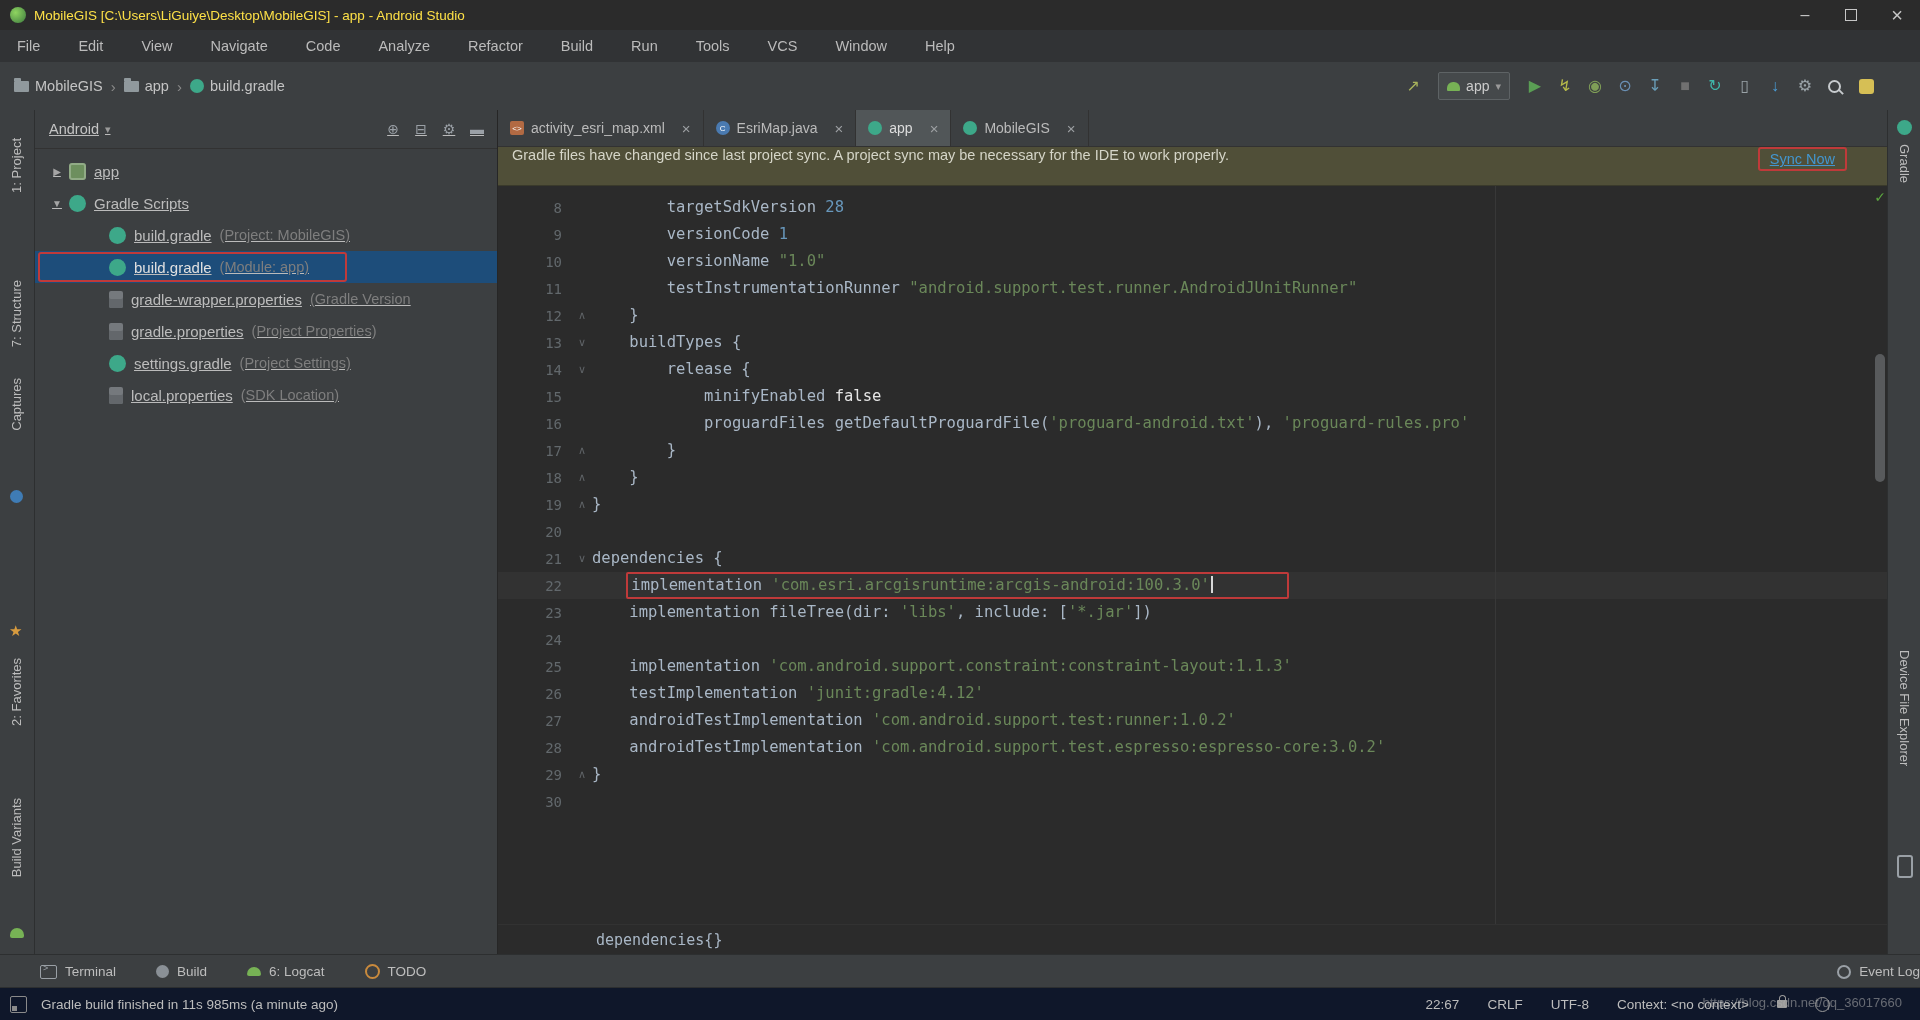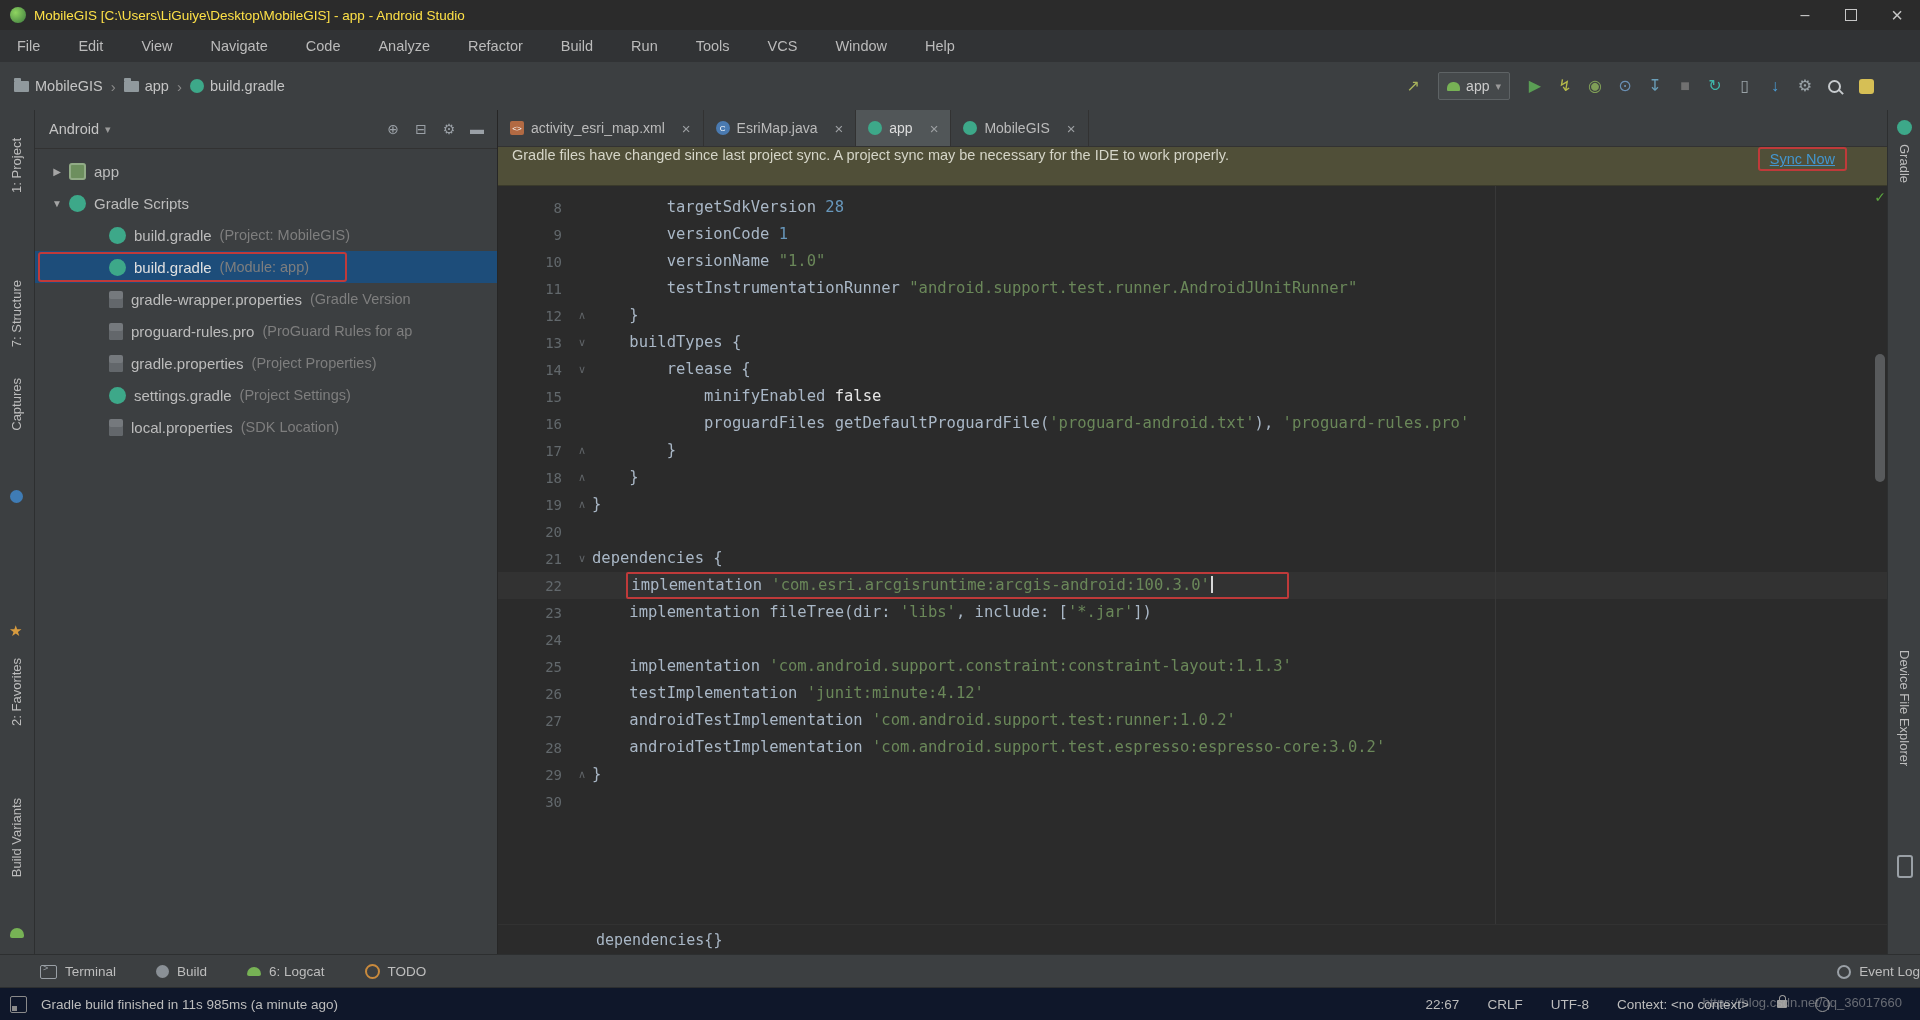--- a/index.html
+++ b/index.html
@@ -40,21 +40,21 @@
   .stripeR{width:32px;border-left:1px solid #2d2f30;}
   .vl{position:absolute;left:9px;writing-mode:vertical-rl;font-size:13px;color:#bdbdbd;white-space:nowrap;}
   .vll{transform:rotate(180deg);}
   .sic{position:absolute;left:10px;}
   .captures-dot{width:13px;height:13px;border-radius:50%;background:#3f7cb5;}
   .star{color:#d79b3f;font-size:15px;left:9px;}
   .robot{width:14px;height:10px;background:#77b255;border-radius:7px 7px 2px 2px;}
   .gradcirc{width:15px;height:15px;border-radius:50%;background:#3da889;left:9px;}
   .phone{width:12px;height:19px;border:2px solid #9aa0a6;border-radius:3px;left:9px;}
   
-  .project{width:462px;background:#3c3f41;border-right:1px solid #262626;display:flex;flex-direction:column;}
+  .project{width:462px;background:#3c3f41;border-right:1px solid #262626;display:flex;flex-direction:column;text-decoration:underline;}
   .phead{height:38px;display:flex;align-items:center;padding:0 8px 0 14px;border-bottom:1px solid #323232;}
   .pmode{font-size:14.5px;color:#c4c4c4;}
   .phead .caretdn{margin-left:6px;}
   .phicons{margin-left:auto;display:flex;gap:4px;}
   .phi{width:24px;text-align:center;color:#9aa0a6;font-size:14px;}
   .tree{padding-top:6px;overflow:hidden;}
   .trow{height:32px;display:flex;align-items:center;font-size:15px;color:#bcbcbc;white-space:nowrap;position:relative;}
   .trow.sel{background:#1d4d7a;color:#e0e0e0;}
   .trow.ann::after{content:'';position:absolute;left:3px;right:150px;top:1px;bottom:1px;border:2px solid #bf3a3a;border-radius:3px;pointer-events:none;}
   .tarrow{width:24px;text-align:center;font-size:10px;color:#a5a5a5;}
@@ -237,26 +237,20 @@
         </div>
         <div class="trow" style="padding-left: 50px;">
           <span class="tarrow"></span>
           <span class="ti ti-properties"></span>
           <span class="tlabel">gradle-wrapper.properties</span>
           <span class="tmeta">(Gradle Version</span>
         </div>
         <div class="trow" style="padding-left: 50px;">
           <span class="tarrow"></span>
           <span class="ti ti-properties"></span>
-          <span class="tlabel">proguard-rules.pro</span>
-          <span class="tmeta">(ProGuard Rules for ap</span>
-        </div>
-        <div class="trow" style="padding-left: 50px;">
-          <span class="tarrow"></span>
-          <span class="ti ti-properties"></span>
           <span class="tlabel">gradle.properties</span>
           <span class="tmeta">(Project Properties)</span>
         </div>
         <div class="trow" style="padding-left: 50px;">
           <span class="tarrow"></span>
           <span class="ti ti-gradle"></span>
           <span class="tlabel">settings.gradle</span>
           <span class="tmeta">(Project Settings)</span>
         </div>
         <div class="trow" style="padding-left: 50px;">
@@ -383,21 +377,21 @@
             <span class="fold"></span>
           </div>
           <div class="cl">
             <span class="ln">25</span>
             <span class="fold"></span>
             <span class="ct"><span>    implementation </span><span class="str">'com.android.support.constraint:constraint-layout:1.1.3'</span></span>
           </div>
           <div class="cl">
             <span class="ln">26</span>
             <span class="fold"></span>
-            <span class="ct"><span>    testImplementation </span><span class="str">'junit:minute:4.12'</span></span>
+            <span class="ct"><span>    testImplementation </span><span class="str">'junit:gradle:4.12'</span></span>
           </div>
           <div class="cl">
             <span class="ln">27</span>
             <span class="fold"></span>
             <span class="ct"><span>    androidTestImplementation </span><span class="str">'com.android.support.test:runner:1.0.2'</span></span>
           </div>
           <div class="cl">
             <span class="ln">28</span>
             <span class="fold"></span>
             <span class="ct"><span>    androidTestImplementation </span><span class="str">'com.android.support.test.espresso:espresso-core:3.0.2'</span></span>

